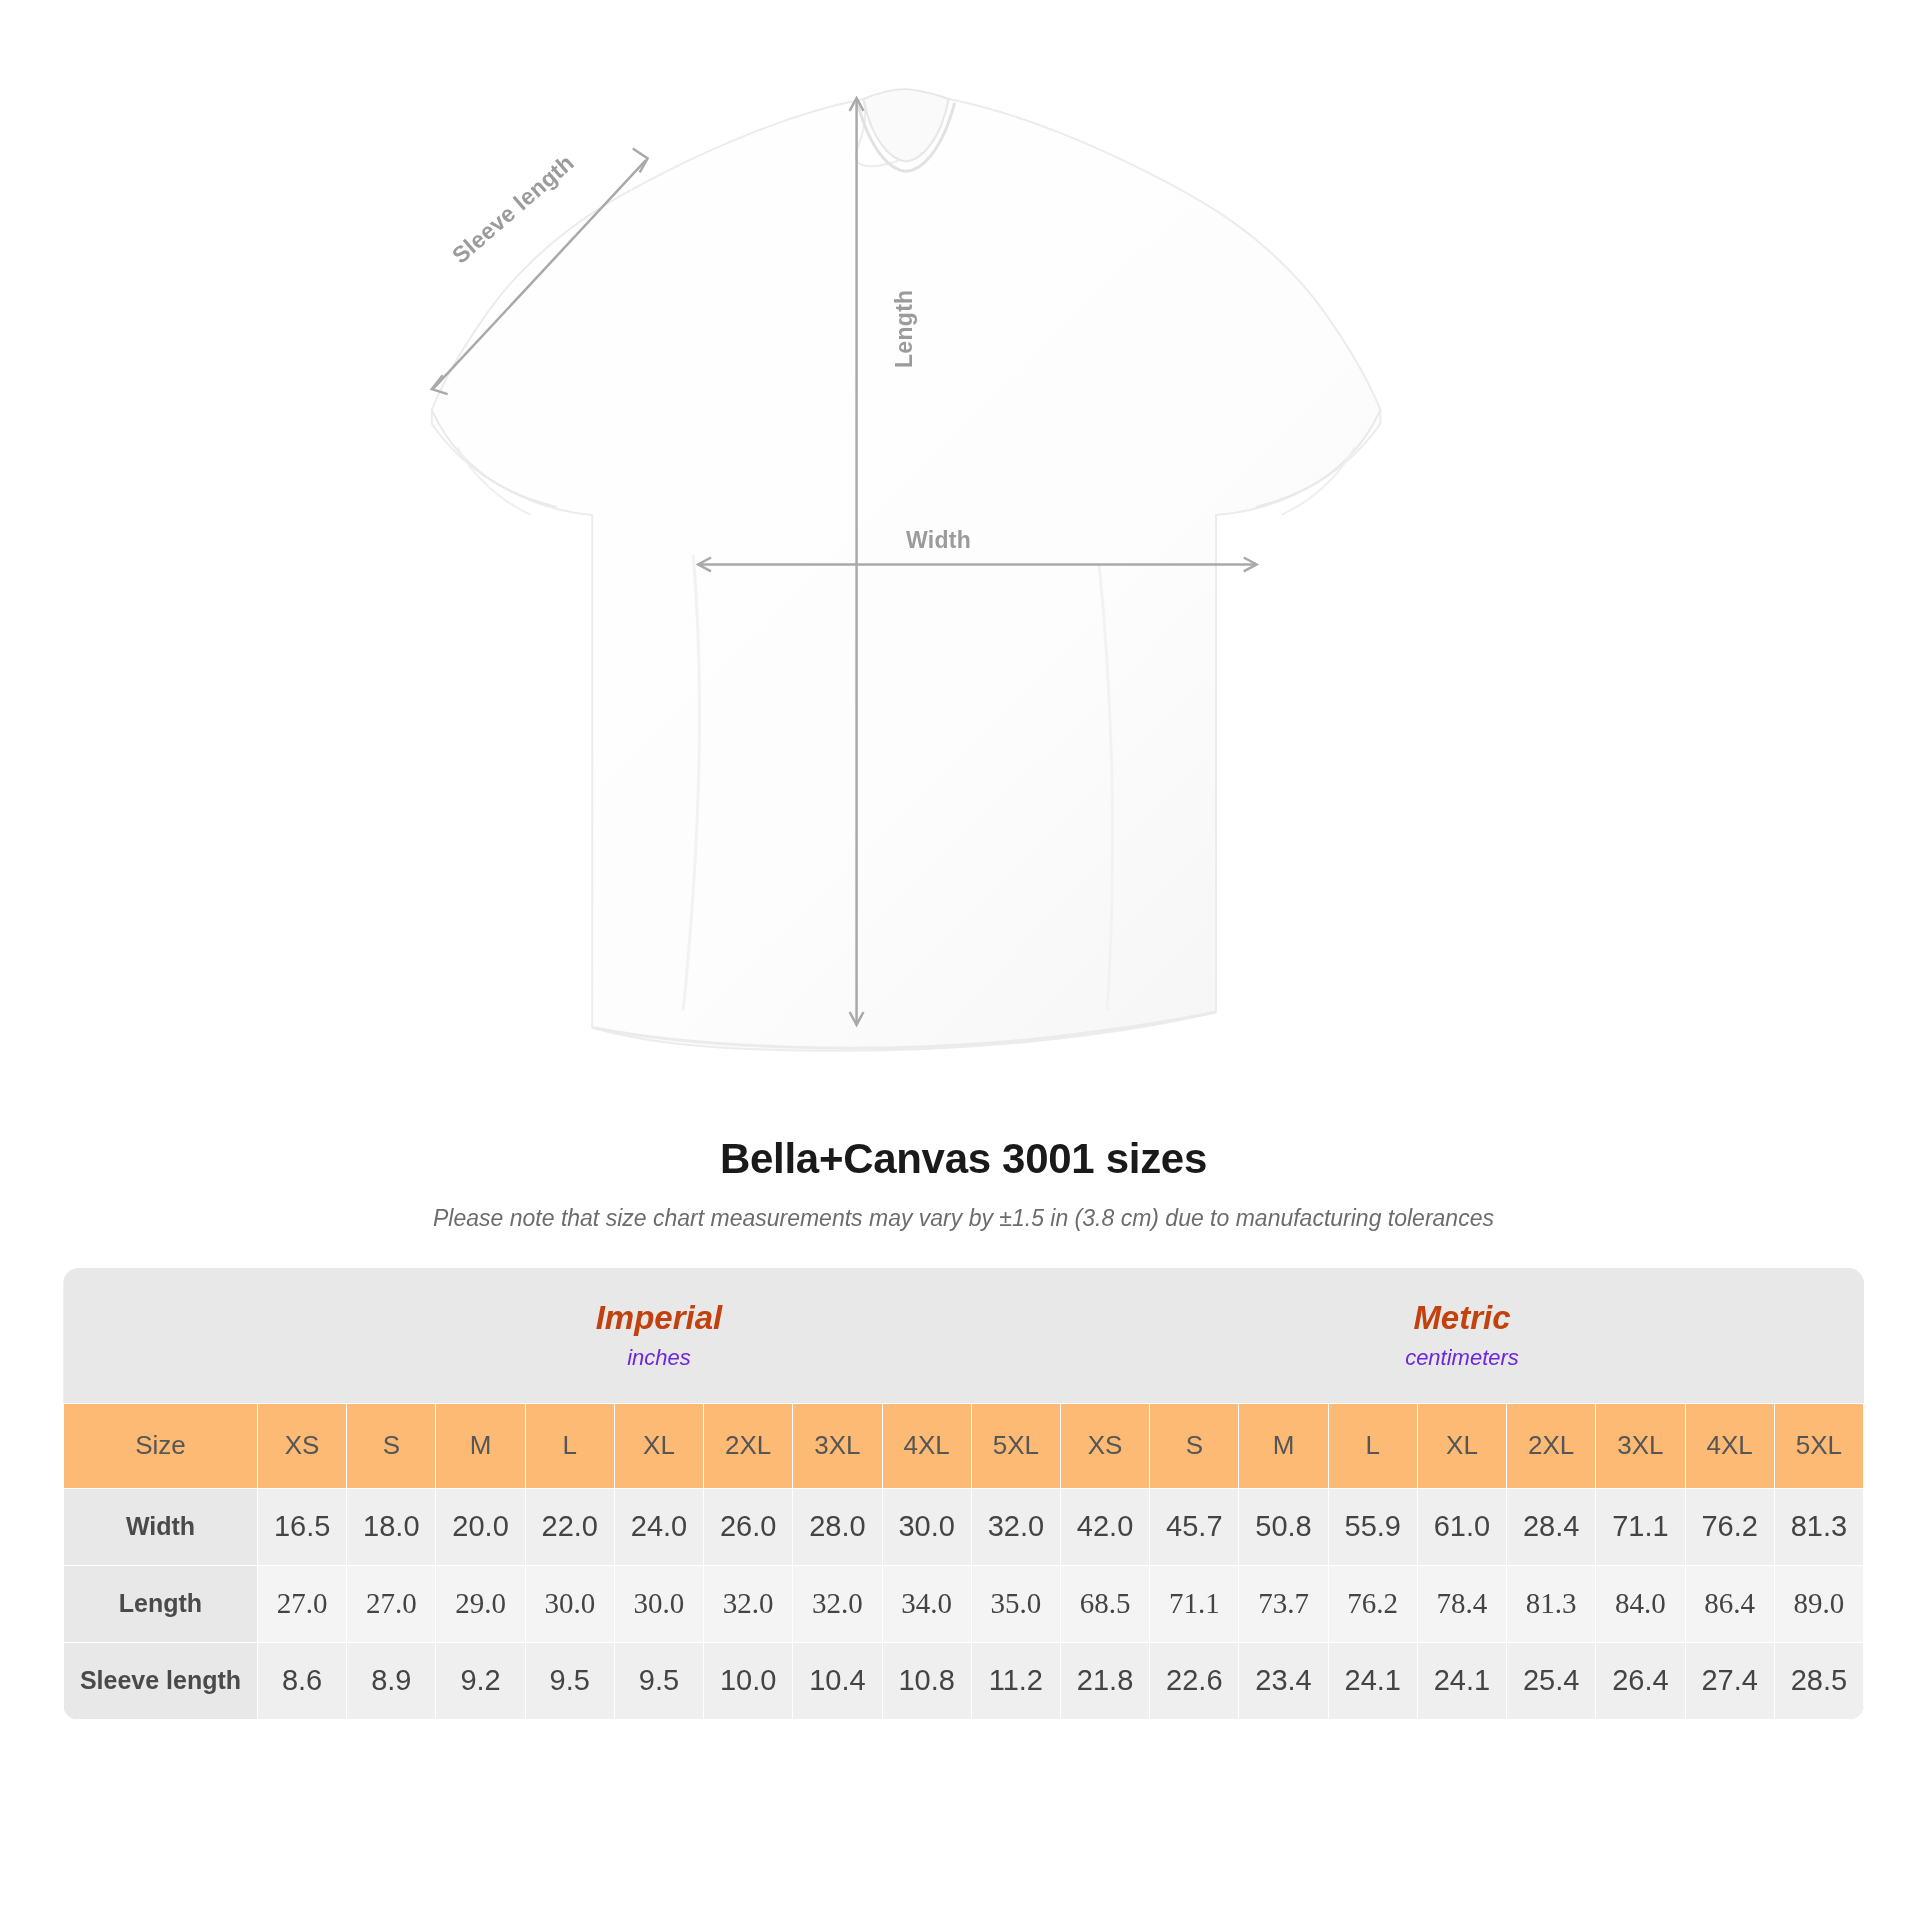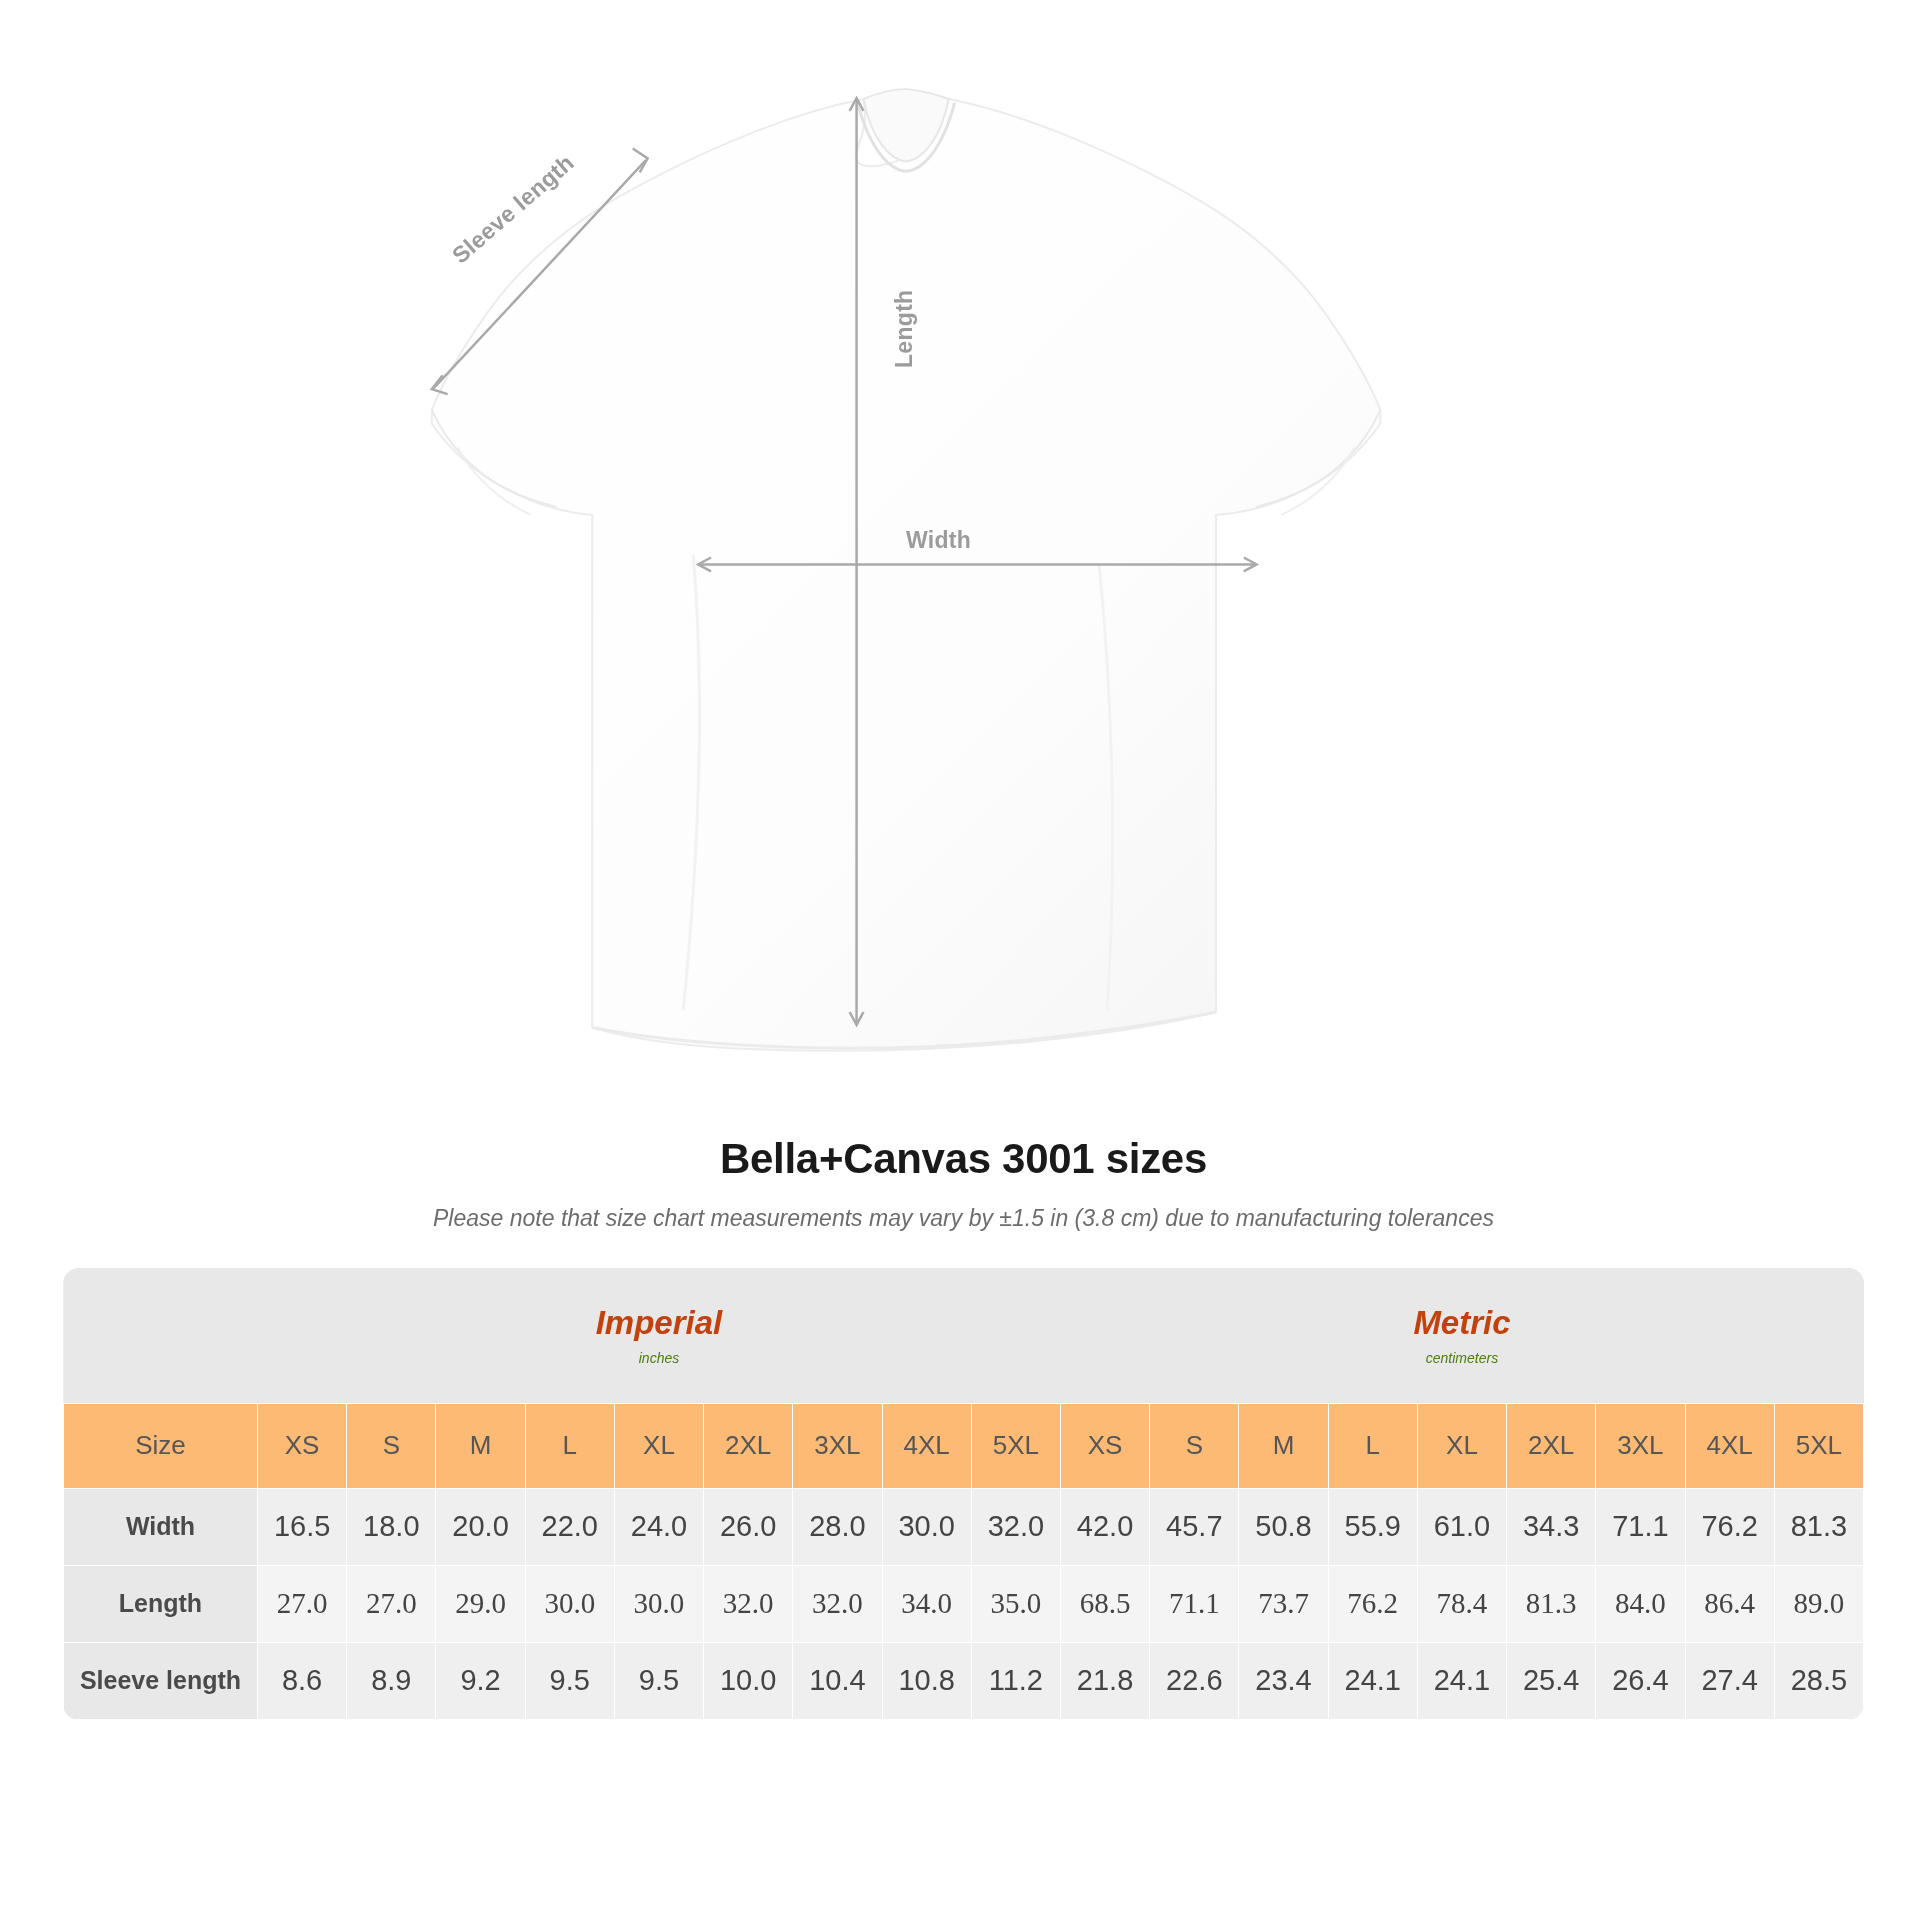--- a/index.html
+++ b/index.html
@@ -93,23 +93,23 @@
     height: 135px !important;
   }
   .unit-name {
     font-size: 33px;
     font-weight: bold;
     font-style: italic;
     color: #c2410c;
     display: block;
   }
   .unit-sub {
-    font-size: 14px;
+    font-size: 22px;
     font-style: italic;
-    color: #4d7c0f;
+    color: #6d28d9;
     display: block;
     margin-top: 8px;
   }
   .corner-cell {
     background: #e8e8e8;
     border: none !important;
   }
 
   
   tr.size-row td {
@@ -294,21 +294,21 @@
           <td class="val">24.0</td>
           <td class="val">26.0</td>
           <td class="val">28.0</td>
           <td class="val">30.0</td>
           <td class="val">32.0</td>
           <td class="val">42.0</td>
           <td class="val">45.7</td>
           <td class="val">50.8</td>
           <td class="val">55.9</td>
           <td class="val">61.0</td>
-          <td class="val">34.3</td>
+          <td class="val">28.4</td>
           <td class="val">71.1</td>
           <td class="val">76.2</td>
           <td class="val">81.3</td>
         </tr>
 
         <tr class="data-row alt">
           <td class="rowlabel">Length</td>
           <td class="val">27.0</td>
           <td class="val">27.0</td>
           <td class="val">29.0</td>

